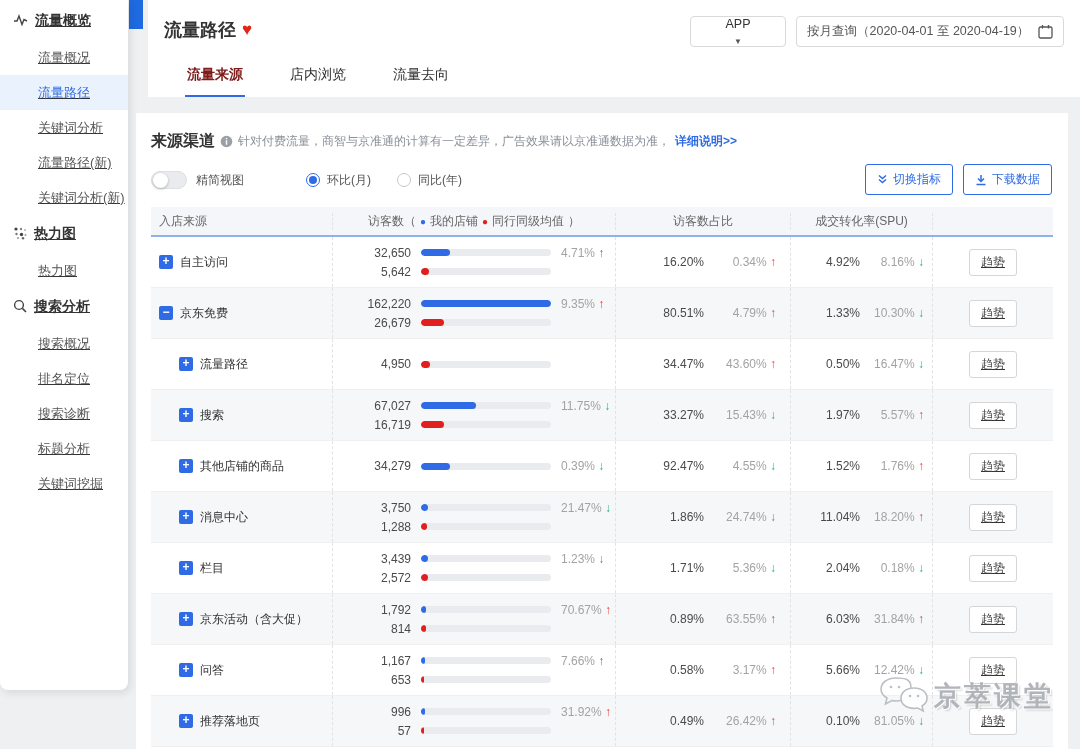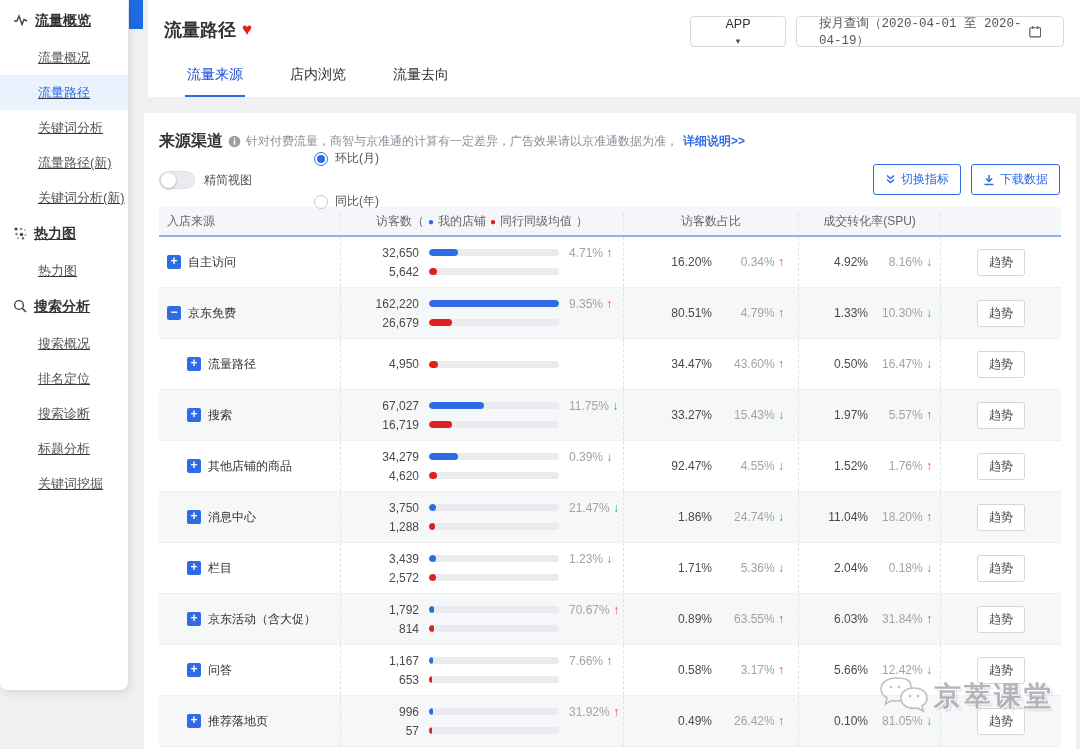--- a/index.html
+++ b/index.html
@@ -39,54 +39,54 @@
     background:#fff;
   }
   .page-title-row { position:absolute; left:16px; top:18px; display:flex; align-items:center; gap:6px; }
   .page-title { font-size:18px; font-weight:bold; color:#333; }
   .heart { color:#e1251b; font-size:17px; }
   .tabs { position:absolute; left:37px; bottom:0; display:flex; gap:43px; }
   .tab {
     font-size:14px; color:#333; padding:8px 2px 11px; cursor:pointer;
     border-bottom:2px solid transparent;
   }
-  .tab.active { color:#1d4ed8; border-bottom-color:#2e6be5; }
+  .tab.active { color:#7f1d1d; border-bottom-color:#2e6be5;font-weight:bold; }
   .top-controls { position:absolute; right:16px; top:16px; display:flex; gap:10px; }
   .select-box {
     width:96px; height:31px; background:#fff; border:1px solid #d9d9d9; border-radius:4px;
     display:flex; align-items:center; justify-content:space-between; padding:0 10px;
     font-size:12.5px; color:#333; cursor:pointer;flex-direction:column;
   }
   .select-caret { font-size:8px; color:#555; }
   .date-box {
     width:268px; height:31px; background:#fff; border:1px solid #d9d9d9; border-radius:4px;
-    display:flex; align-items:center; justify-content:space-between; padding:0 22px;
-    font-size:12.5px; color:#555; cursor:pointer;font-family:Liberation Mono, monospace;
+    display:flex; align-items:center; justify-content:space-between; padding:0 10px;
+    font-size:12.5px; color:#555; cursor:pointer;
   }
   
   .body-card {
-    position:absolute; left:144px; top:113px; width:932px; height:636px;
+    position:absolute; left:136px; top:113px; width:932px; height:636px;
     background:#fff; padding:18px 15px 0;
   }
   .section-head { display:flex; align-items:center; gap:5px; }
   .section-title { font-size:16px; font-weight:bold; color:#333; }
   .info-icon { color:#9aa0a6; }
   .section-note { font-size:12px; color:#8a8f99; }
   .note-link { color:#2e6be5; font-weight:bold; cursor:pointer; }
   .controls-row { margin-top:16px; height:24px; position:relative; display:flex; align-items:center; }
   .switch {
     width:36px; height:18px; border-radius:10px; background:#e9ebef;
     border:1px solid #e0e0e0; position:relative; cursor:pointer; flex:0 0 auto;
   }
   .switch .knob {
     position:absolute; left:1px; top:0.5px; width:15px; height:15px; border-radius:50%;
     background:#fff; box-shadow:0 1px 3px rgba(0,0,0,.25);
   }
   .switch-label { margin:0 0 0 9px; color:#555; }
-  .radios { display:flex; gap:26px; margin-left:62px;flex-direction:column; }
+  .radios { display:flex; gap:26px; margin-left:62px; }
   .radio { display:flex; align-items:center; gap:7px; cursor:pointer; color:#555; }
   .radio-circle {
     width:14px; height:14px; border-radius:50%; border:1px solid #c5c9cf; background:#fff;
     display:flex; align-items:center; justify-content:center;
   }
   .radio.selected .radio-circle { border-color:#2e6be5; }
   .radio.selected .radio-dot { width:8px; height:8px; border-radius:50%; background:#2e6be5; }
   .right-buttons { position:absolute; right:1px; top:-4px; display:flex; gap:10px; }
   .outline-btn {
     display:flex; align-items:center; gap:5px;
@@ -96,21 +96,21 @@
   }
   
   .table { margin-top:15px; }
   .thead {
     display:flex; height:30px; align-items:center;
     background:#f4f6f9; color:#666; font-size:12px;
     border-bottom:2px solid #8cb3ea;
   }
   .trow { display:flex; height:51px; align-items:stretch; border-bottom:1px solid #f0f0f0; }
   .trow.striped { background:#f6f7f8; }
-  .c1 { width:182px; } .c2 { width:283px; } .c3 { width:175px; } .c4 { width:142px; } .c5 { width:120px; }
+  .c1 { width:182px; } .c2 { width:283px; } .c3 { width:175px; } .c4 { width:142px; } .c5 { width:120px;text-decoration:underline; }
   .sep { border-right:1px dashed #e2e2e2; }
   .h1 { padding-left:8px; }
   .h2 { display:flex; align-items:center; justify-content:center; gap:4px; }
   .h3, .h4 { text-align:center; }
   .dot-blue { color:#2e6be5; font-size:10px; }
   .dot-red { color:#e02020; font-size:10px; }
   .cell-source { display:flex; align-items:center; gap:7px; padding-left:8px; color:#333; }
   .cell-source.indent { padding-left:28px; }
   .expander {
     width:14px; height:14px; border-radius:2px; background:#2e6be5; color:#fff;
@@ -410,26 +410,20 @@
             <span>其他店铺的商品</span>
           </div>
           <div class="c2 sep cell-visitors">
             <div class="vline">
               <span class="vnum">34,279</span>
               <span class="vtrack">
                 <span class="vfill my" style="width: 29px; display: block;"></span>
               </span>
               <span class="vchange">0.39% <span class="arrow-down">↓</span></span>
             </div>
-            <div class="vline">
-              <span class="vnum">4,620</span>
-              <span class="vtrack">
-                <span class="vfill peer" style="width: 8px; display: block;"></span>
-              </span>
-            </div>
           </div>
           <div class="c3 sep cell-pct">
             <span class="pct-main">92.47%</span>
             <span class="pct-change">4.55% <span class="arrow-down">↓</span></span>
           </div>
           <div class="c4 sep cell-pct">
             <span class="pct-main">1.52%</span>
             <span class="pct-change">1.76% <span class="arrow-up">↑</span></span>
           </div>
           <div class="c5 cell-trend">

